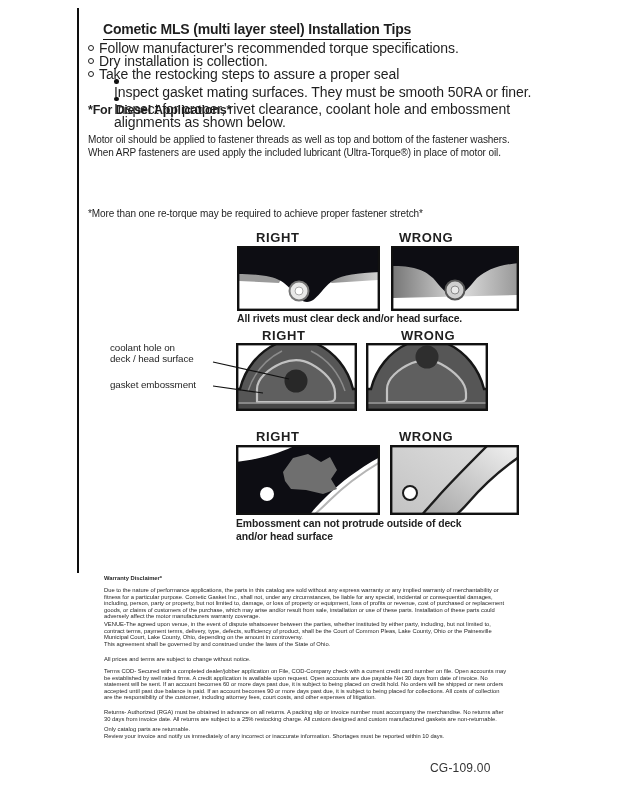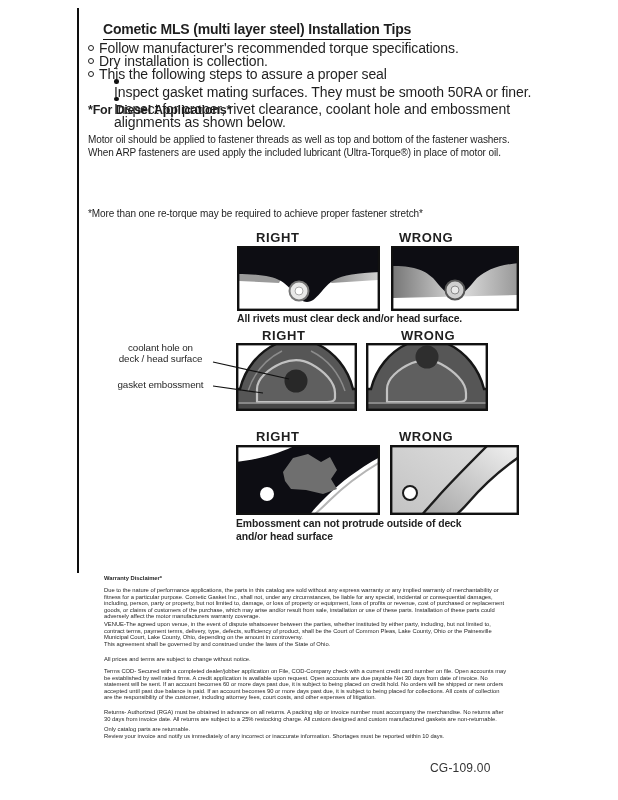--- a/index.html
+++ b/index.html
@@ -27,21 +27,21 @@
   .diesel-h{position:absolute;left:88px;top:103px;margin:0;font-size:12.5px;font-weight:bold;letter-spacing:-0.2px;}
   .body-p{position:absolute;left:88px;width:470px;margin:0;font-size:10px;line-height:13px;letter-spacing:-0.1px;}
   .p1{top:133px;}
   .p2{top:166px;}
   .note{top:207px;}
 
   .dg-label{position:absolute;font-size:13px;font-weight:bold;letter-spacing:0.6px;}
   .dg-box{position:absolute;}
   .dg-box svg{display:block;}
   .caption{position:absolute;font-size:10.4px;font-weight:bold;letter-spacing:-0.1px;line-height:12.5px;}
-  .callout{position:absolute;left:110px;width:101px;text-align:center;font-size:9.8px;line-height:11px;letter-spacing:-0.1px;}
+  .callout{position:absolute;left:110px;width:101px;text-align:left;font-size:9.8px;line-height:11px;letter-spacing:-0.1px;}
   .overlay{position:absolute;left:0;top:0;pointer-events:none;}
 
   .disc{position:absolute;left:104px;width:455px;font-size:5.8px;line-height:6.6px;letter-spacing:0;color:#262626;}
   .disc.h{font-weight:bold;}
   .d-head{top:575px;}
   .d-warranty{top:587px;}
   .d-venue{top:621px;}
   .d-prices{top:656px;}
   .d-terms{top:668px;}
   .d-returns{top:709px;}
@@ -62,21 +62,21 @@
     <div class="b-row">
       <span class="b-marker open"></span>
       <span>Follow manufacturer's recommended torque specifications.</span>
     </div>
     <div class="b-row">
       <span class="b-marker open"></span>
       <span>Dry installation is collection.</span>
     </div>
     <div class="b-row">
       <span class="b-marker open"></span>
-      <span>This the following steps to assure a proper seal</span>
+      <span>Take the restocking steps to assure a proper seal</span>
     </div>
     <div class="b-row sub">
       <span class="b-marker fill"></span>
       <span>Inspect gasket mating surfaces.  They must be smooth 50RA or finer.</span>
     </div>
     <div class="b-row sub">
       <span class="b-marker fill"></span>
       <span>Inspect for proper, rivet clearance, coolant hole and embossment alignments as shown below.</span>
     </div>
   </div>

